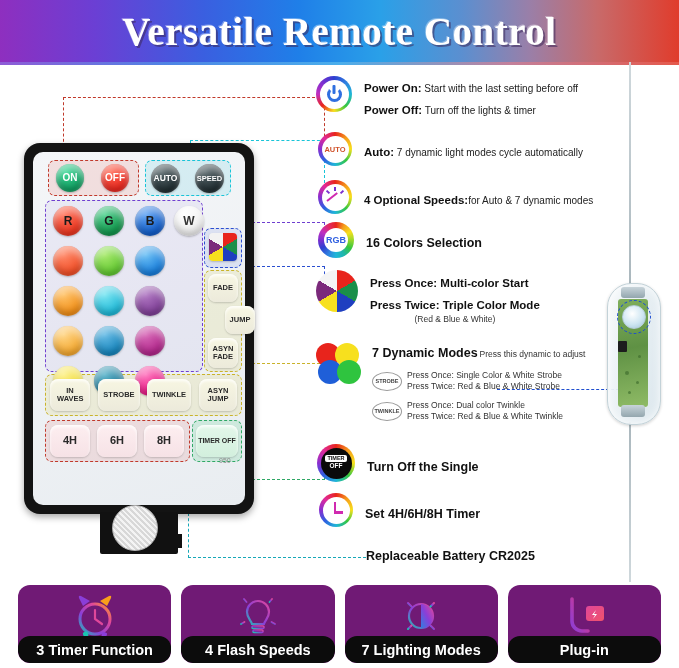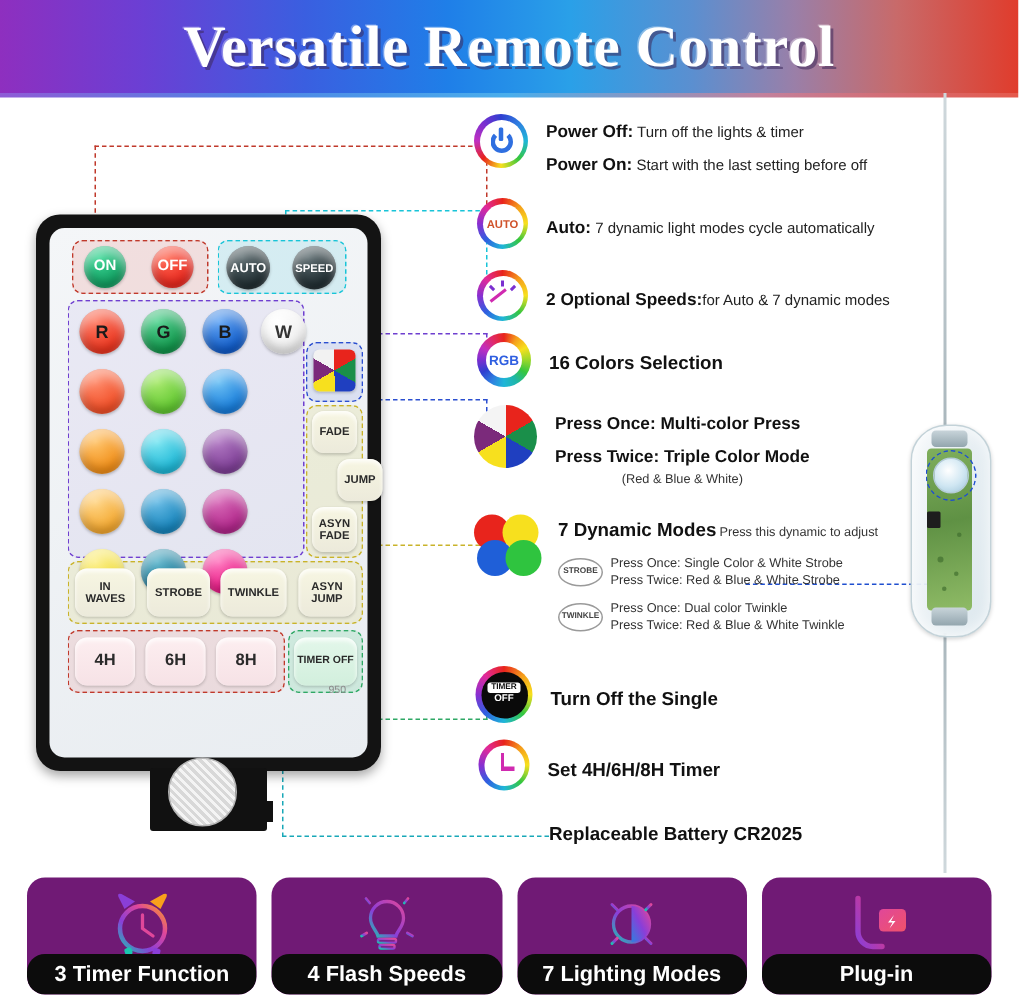--- a/index.html
+++ b/index.html
@@ -301,22 +301,22 @@
 
     <div class="row" style="left:0px;top:6px;">
       <div class="ic">
         <div class="pwrring">
             <div class="pwrring-in">
               <div class="power-glyph"></div>
             </div>
           </div>
       </div>
       <div class="txt">
+        <div class="ln"><span class="t-b">Power On:</span><span class="t-n"> Start with the last setting before off</span></div>
         <div class="ln"><span class="t-b">Power Off:</span><span class="t-n"> Turn off the lights &amp; timer</span></div>
-        <div class="ln"><span class="t-b">Power On:</span><span class="t-n"> Start with the last setting before off</span></div>
       </div>
     </div>
 
     <div class="row" style="left:2px;top:62px;">
       <div class="ic">
         <div class="autoring">
             <div class="autoring-in">AUTO</div>
           </div>
       </div>
       <div class="txt" style="margin-top:8px;">
@@ -328,41 +328,41 @@
       <div class="ic">
         <div class="speedo">
             <div class="speedo-in">
           <span class="tick" style="left:5px;top:6px;transform:rotate(-45deg);"></span>
           <span class="tick" style="left:12px;top:3px;"></span>
           <span class="tick" style="left:19px;top:6px;transform:rotate(45deg);"></span>
         </div>
           </div>
       </div>
       <div class="txt" style="margin-top:8px;">
-        <div class="ln"><span class="t-b">2 Optional Speeds:</span><span class="t-n">for Auto &amp; 7 dynamic modes</span></div>
+        <div class="ln"><span class="t-b">4 Optional Speeds:</span><span class="t-n">for Auto &amp; 7 dynamic modes</span></div>
       </div>
     </div>
 
     <div class="row" style="left:2px;top:152px;">
       <div class="ic">
         <div class="rgbwheel">
             <span>RGB</span>
           </div>
       </div>
       <div class="txt" style="margin-top:9px;">
         <div class="ln"><span class="t-b" style="font-size:12.5px;">16 Colors Selection</span></div>
       </div>
     </div>
 
     <div class="row" style="left:0px;top:200px;">
       <div class="ic">
           <div class="pie6"></div>
         </div>
       <div class="txt" style="margin-top:1px;">
-        <div class="ln"><span class="t-b">Press Once:</span><span class="t-b">  Multi-color Press</span></div>
+        <div class="ln"><span class="t-b">Press Once:</span><span class="t-b">  Multi-color Start</span></div>
         <div class="ln"><span class="t-b">Press Twice:</span><span class="t-b">  Triple Color Mode</span></div>
         <div class="ln t-s" style="text-align:center;">(Red &amp; Blue &amp; White)</div>
       </div>
     </div>
 
     <div class="row" style="left:0px;top:273px;">
       <div class="ic">
         <div class="dots4">
             <i class="d-r"></i>
             <i class="d-y"></i>

